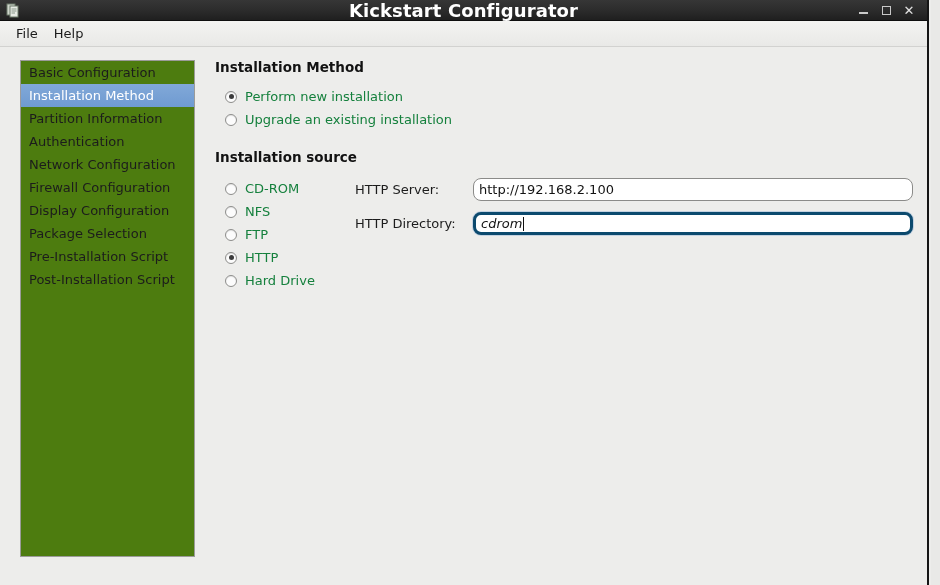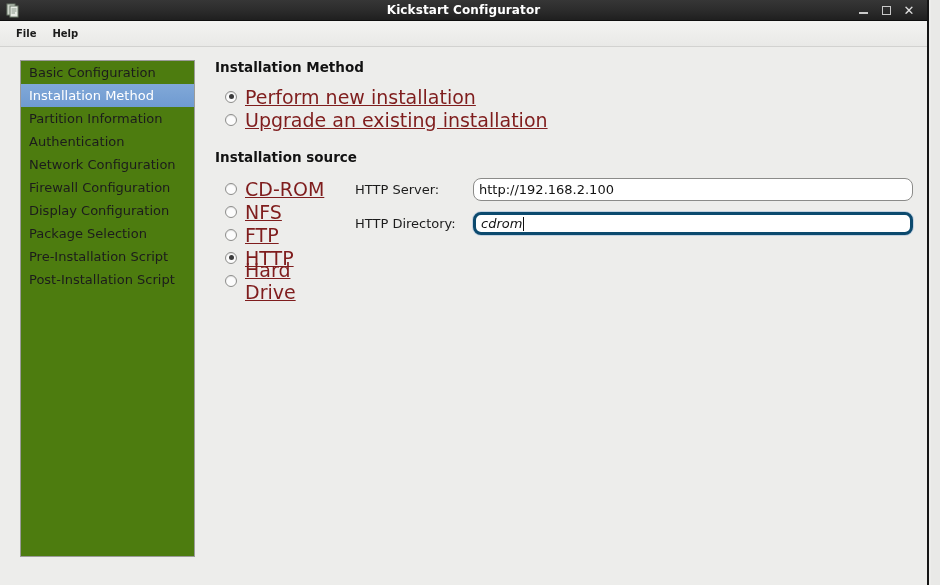--- a/index.html
+++ b/index.html
@@ -52,21 +52,21 @@
     margin-left: 5px;
     position: relative;
     flex: none;
   }
   #win-icon svg { display:block; }
   #title-text {
     position: absolute;
     left: 0; right: 0;
     text-align: center;
     color: #ffffff;
-    font-size: 12px;
+    font-size: 18px;
     font-weight: bold;
     letter-spacing: 0.1px;
     pointer-events: none;
   }
   #win-buttons {
     margin-left: auto;
     display: flex;
     align-items: center;
     gap: 11px;
     padding-right: 12px;
@@ -91,24 +91,23 @@
     min-height: 26px;
     background: linear-gradient(to bottom, #f3f3f1 0%, #e9e9e7 100%);
     border-bottom: 1px solid #d2d2d0;
     display: flex;
     align-items: center;
     padding-left: 8px;
     box-sizing: border-box;
   }
   .menu-item {
     padding: 3px 8px;
-    font-size: 10px;
+    font-size: 13px;
     color: #1b1b1b;
     cursor: default;
-    font-weight: bold;
   }
 
   
   #content {
     flex: 1;
     display: flex;
     position: relative;
     background: #ededeb;
   }
 
@@ -171,21 +170,21 @@
   }
   .radio.checked::after {
     content: "";
     position: absolute;
     left: 50%; top: 50%;
     width: 5px; height: 5px;
     margin-left: -2.5px; margin-top: -2.5px;
     border-radius: 50%;
     background: #3b3b3b;
   }
-  .radio-label { font-size: 19px; color: #7f1d1d; text-decoration: underline; }
+  .radio-label { font-size: 13px; color: #15803d; }
 
   #source-section { margin-top: 18px; }
   #source-body { display: flex; gap: 20px; }
   #source-radios { width: 110px; padding-top: 2px; }
   #source-fields { padding-top: 3px; margin-left: 10px; }
 
   .field-row {
     display: flex;
     align-items: center;
     margin-bottom: 11px;

